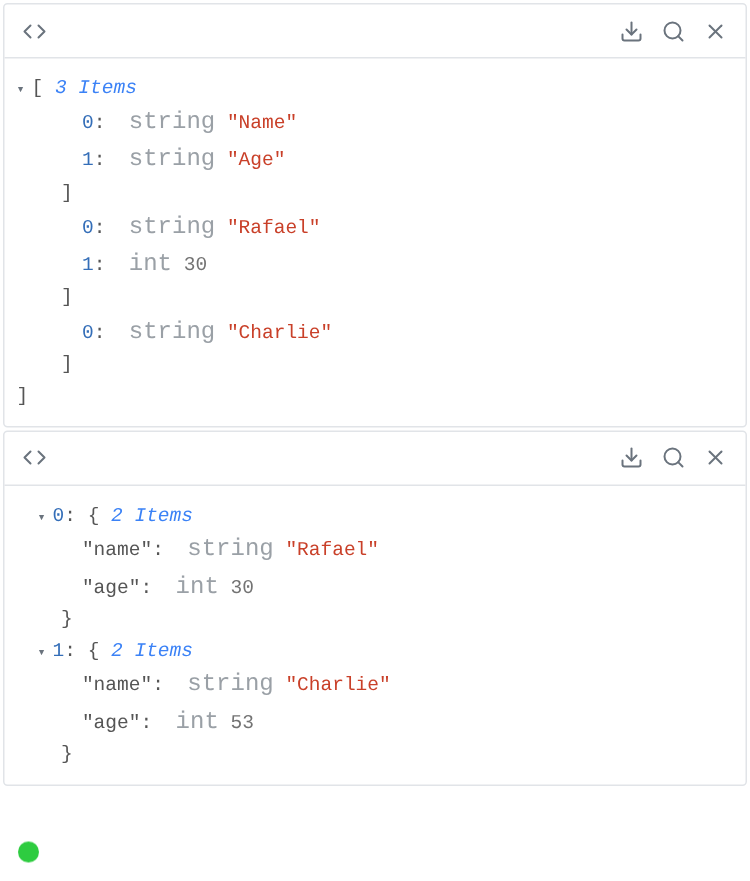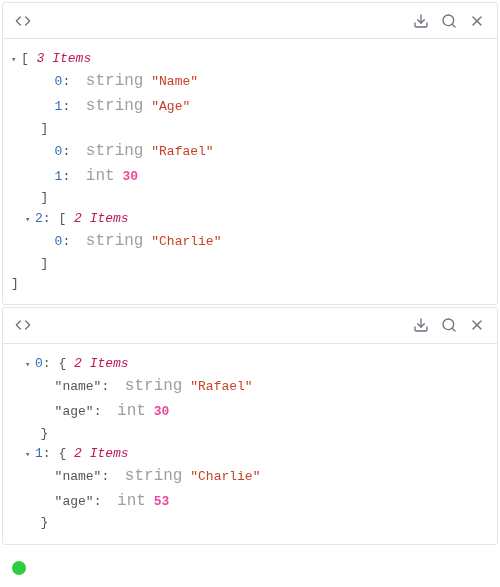--- a/index.html
+++ b/index.html
@@ -54,29 +54,29 @@
   }
   .caret {
     display: inline-block;
     width: 10px;
     color: #6a737d;
     font-size: 9px;
     cursor: pointer;
   }
   .bracket { color: #555; }
   .count {
-    color: #be185d;
+    color: #3b82f6;
     font-style: italic;
   }
   .key-idx { color: #346eb8; }
   .key-name { color: #555; }
   .colon { color: #555; }
   .type { color: #9aa0a6; font-size:16px; }
   .str { color: #c94029; }
-  .int { color: #ec4899; font-weight: bold; }
+  .int { color: #737373; }
   .ind0 { padding-left: 0px; }
   .ind1 { padding-left: 14px; }
   .ind2 { padding-left: 28px; }
   .green-dot {
     position: fixed;
     left: 12px;
     bottom: 12px;
     width: 14px;
     height: 14px;
     background: #2ecc40;
@@ -122,21 +122,20 @@
     <div class="row ind0"><span class="caret">▾</span><span class="bracket">[ </span><span class="count">3 Items</span></div>
 
     <div class="row ind2">  <span class="key-idx">0</span><span class="colon">: </span> <span class="type">string</span> <span class="str">"Name"</span></div>
     <div class="row ind2">  <span class="key-idx">1</span><span class="colon">: </span> <span class="type">string</span> <span class="str">"Age"</span></div>
     <div class="row ind1">  <span class="bracket">]</span></div>
 
     <div class="row ind2">  <span class="key-idx">0</span><span class="colon">: </span> <span class="type">string</span> <span class="str">"Rafael"</span></div>
     <div class="row ind2">  <span class="key-idx">1</span><span class="colon">: </span> <span class="type">int</span> <span class="int">30</span></div>
     <div class="row ind1">  <span class="bracket">]</span></div>
 
-    <div class="row ind1"><span class="caret">▾</span><span class="key-idx">2</span><span class="colon">: </span><span class="bracket">[ </span><span class="count">2 Items</span></div>
     <div class="row ind2">  <span class="key-idx">0</span><span class="colon">: </span> <span class="type">string</span> <span class="str">"Charlie"</span></div>
     <div class="row ind1">  <span class="bracket">]</span></div>
 
     <div class="row ind0"><span class="bracket">]</span></div>
   </div>
 </div>
 
 <div class="panel">
   <div class="panel-header">
     <div class="header-left">

